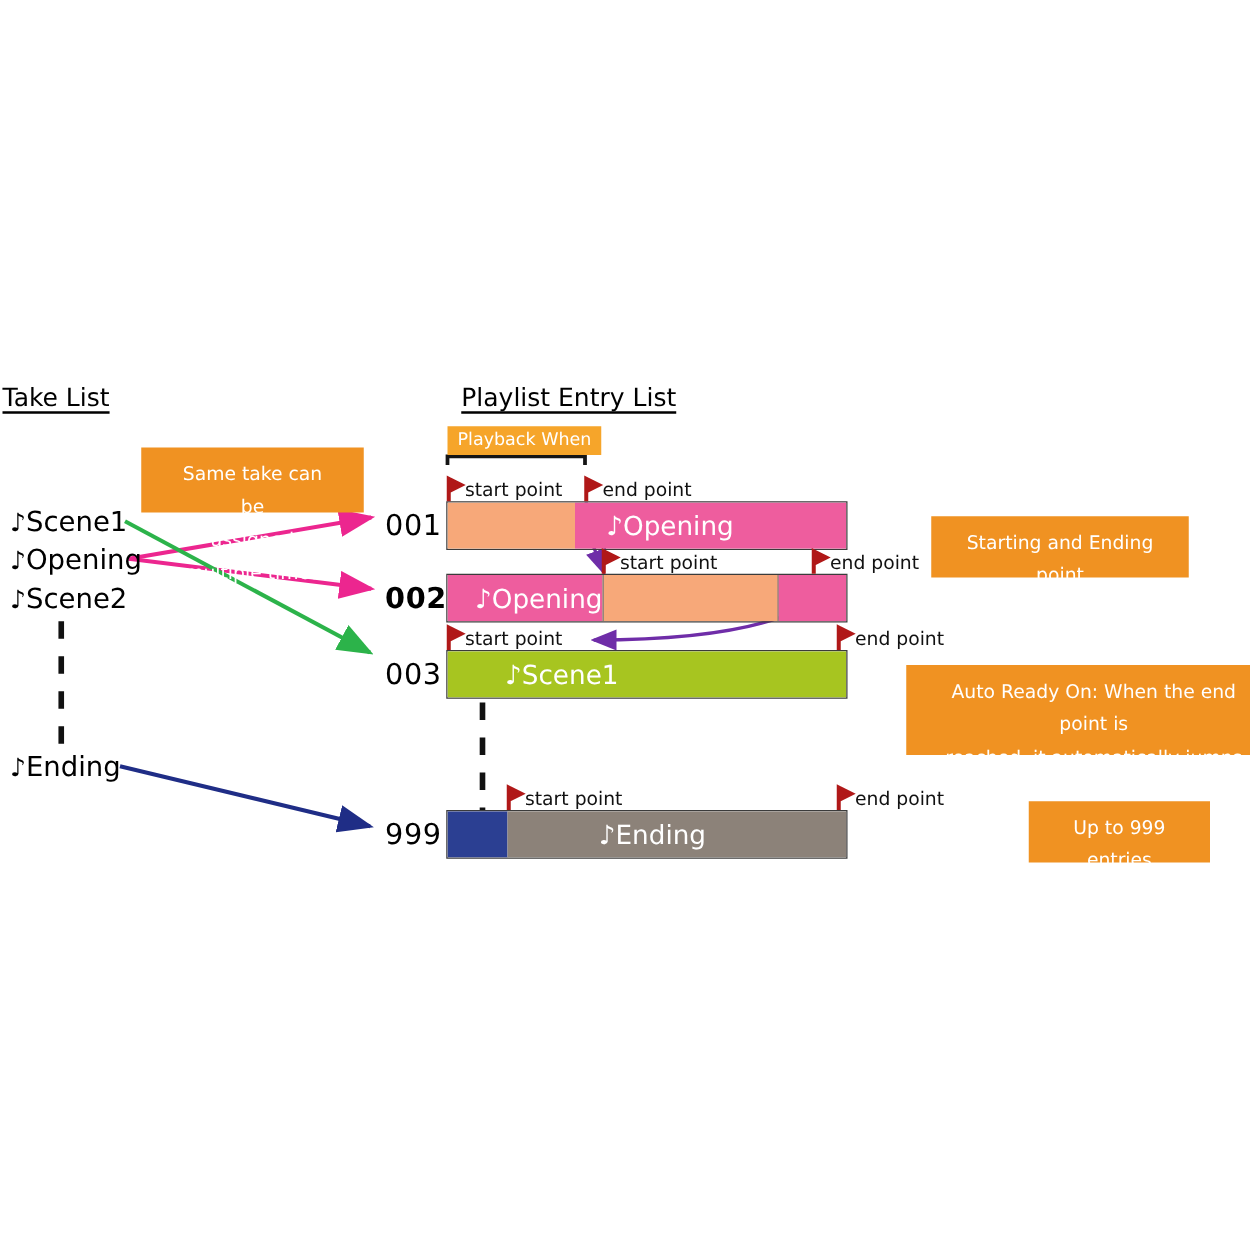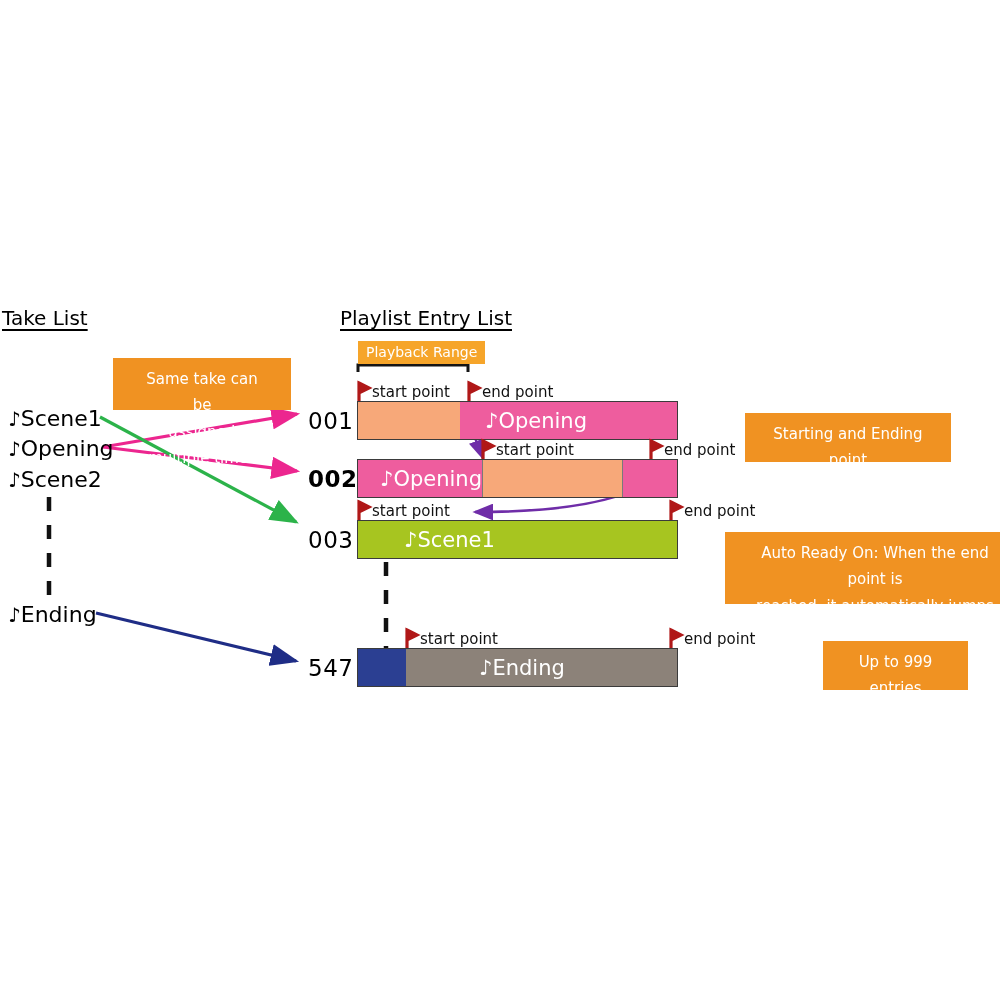--- a/index.html
+++ b/index.html
@@ -152,23 +152,23 @@
   <div class="abs take-item" style="left:8px;top:436px;">
     <span class="take-note">♪</span><span>Opening</span>
   </div>
   <div class="abs take-item" style="left:8px;top:467px;">
     <span class="take-note">♪</span><span>Scene2</span>
   </div>
   <div class="abs take-item" style="left:8px;top:602px;">
     <span class="take-note">♪</span><span>Ending</span>
   </div>
 
-  <div class="abs section-title" style="left:340px;top:306px;text-align:right;">Playlist Entry List</div>
-
-  <div class="abs tag" style="left:358px;top:341px;">Playback Range</div>
+  <div class="abs section-title" style="left:369px;top:306px;text-align:right;">Playlist Entry List</div>
+
+  <div class="abs tag" style="left:358px;top:341px;">Playback When</div>
 
   <div class="abs entry-num" style="left:308px;top:408px;">001</div>
   <div class="abs bar" style="left:357px;top:401px;width:321px;height:39px;">
     <div class="bar-seg" style="width:32%;background:#F7A879;"></div>
     <div class="bar-seg" style="width:68%;background:#EE5D9E;"></div>
   </div>
   <div class="bar-label" style="left:485px;top:409px;">♪Opening</div>
 
   <svg class="abs flag" style="left:357px;top:382px;" viewBox="0 0 13 19">
     <path d="M2,0 L2,19 M2,1 L12,6 L2,11 Z" stroke="#B01818" stroke-width="3.2" fill="#B01818" stroke-linejoin="miter"></path>
@@ -204,21 +204,21 @@
 
   <svg class="abs flag" style="left:357px;top:501px;" viewBox="0 0 13 19">
     <path d="M2,0 L2,19 M2,1 L12,6 L2,11 Z" stroke="#B01818" stroke-width="3.2" fill="#B01818" stroke-linejoin="miter"></path>
   </svg>
   <div class="abs pt-label" style="left:372px;top:502px;">start point</div>
   <svg class="abs flag" style="left:669px;top:501px;" viewBox="0 0 13 19">
     <path d="M2,0 L2,19 M2,1 L12,6 L2,11 Z" stroke="#B01818" stroke-width="3.2" fill="#B01818" stroke-linejoin="miter"></path>
   </svg>
   <div class="abs pt-label" style="left:684px;top:502px;">end point</div>
 
-  <div class="abs entry-num" style="left:308px;top:655px;">547</div>
+  <div class="abs entry-num" style="left:308px;top:655px;">999</div>
   <div class="abs bar" style="left:357px;top:648px;width:321px;height:39px;">
     <div class="bar-seg" style="width:15%;background:#2B3F92;"></div>
     <div class="bar-seg" style="width:85%;background:#8C8279;"></div>
   </div>
   <div class="bar-label" style="left:479px;top:656px;">♪Ending</div>
 
   <svg class="abs flag" style="left:405px;top:629px;" viewBox="0 0 13 19">
     <path d="M2,0 L2,19 M2,1 L12,6 L2,11 Z" stroke="#B01818" stroke-width="3.2" fill="#B01818" stroke-linejoin="miter"></path>
   </svg>
   <div class="abs pt-label" style="left:420px;top:630px;">start point</div>

